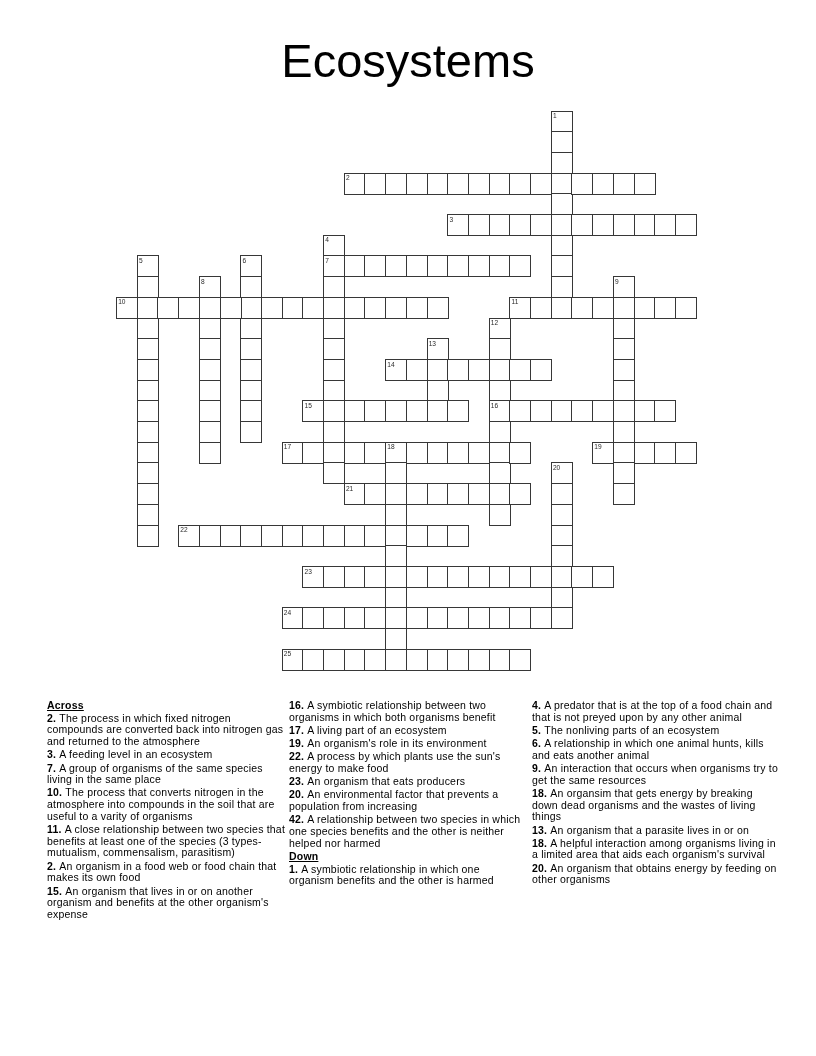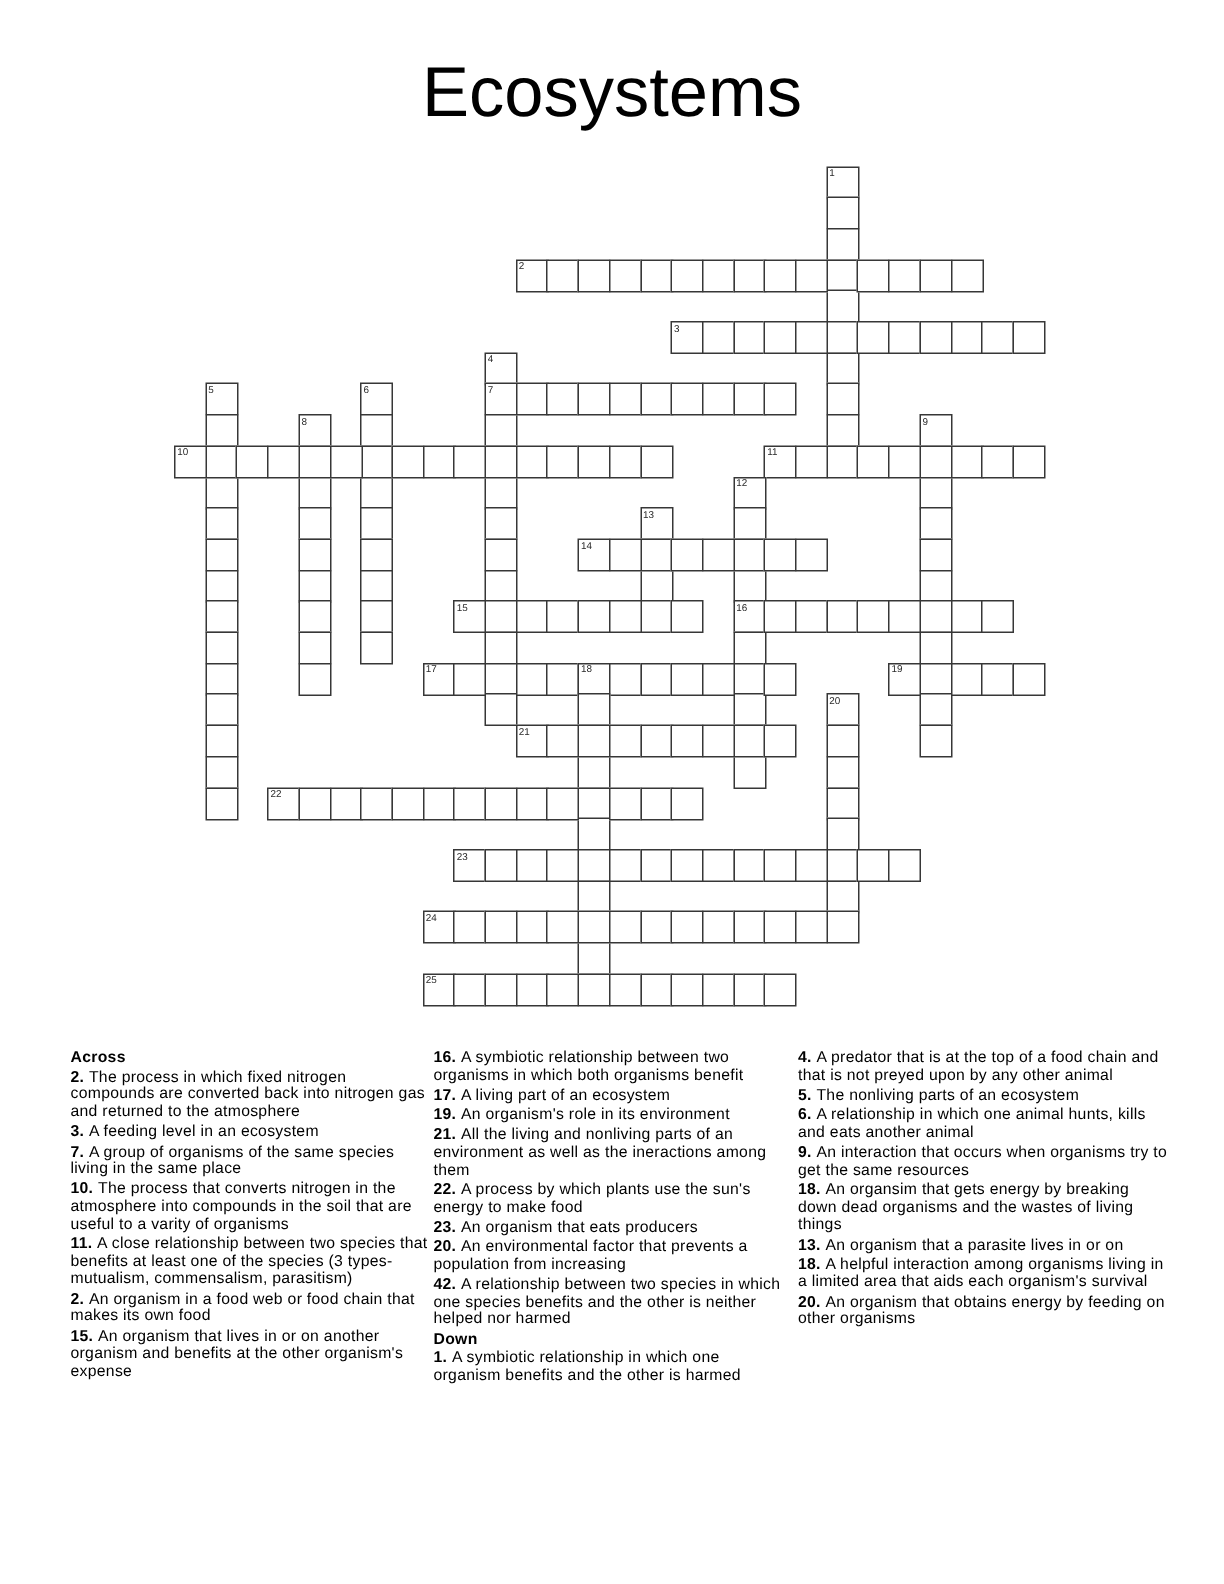--- a/index.html
+++ b/index.html
@@ -36,21 +36,21 @@
     line-height:7px;
     color:#2a2a2a;
   }
   .clues { position:absolute; top:700px; left:0; width:816px; }
   .clue-col { position:absolute; top:0; }
   .clue-col.c1 { left:47px;  width:240px; }
   .clue-col.c2 { left:289px; width:236px; }
   .clue-col.c3 { left:532px; width:248px; }
   .clue-header {
     font-size:10.5px; line-height:11.7px;
-    font-weight:700; 
+    font-weight:700; text-decoration:underline;
     margin:0 0 1px 0; color:#000;
     letter-spacing:0.2px;
   }
   .clue {
     font-size:10.5px; line-height:11.7px;
     margin:0 0 1.5px 0; color:#000;
     letter-spacing:0.2px;
   }
   .clue b { font-weight:700; }
 </style>
@@ -335,21 +335,20 @@
         <p class="clue"><b>7. </b>A group of organisms of the same species living in the same place</p>
         <p class="clue"><b>10. </b>The process that converts nitrogen in the atmosphere into compounds in the soil that are useful to a varity of organisms</p>
         <p class="clue"><b>11. </b>A close relationship between two species that benefits at least one of the species (3 types-mutualism, commensalism, parasitism)</p>
         <p class="clue"><b>2. </b>An organism in a food web or food chain that makes its own food</p>
         <p class="clue"><b>15. </b>An organism that lives in or on another organism and benefits at the other organism's expense</p>
       </div>
     <div class="clue-col c2">
         <p class="clue"><b>16. </b>A symbiotic relationship between two organisms in which both organisms benefit</p>
         <p class="clue"><b>17. </b>A living part of an ecosystem</p>
         <p class="clue"><b>19. </b>An organism's role in its environment</p>
-        <p class="clue"><b>21. </b>All the living and nonliving parts of an environment as well as the ineractions among them</p>
         <p class="clue"><b>22. </b>A process by which plants use the sun's energy to make food</p>
         <p class="clue"><b>23. </b>An organism that eats producers</p>
         <p class="clue"><b>20. </b>An environmental factor that prevents a population from increasing</p>
         <p class="clue"><b>42. </b>A relationship between two species in which one species benefits and the other is neither helped nor harmed</p>
         <div class="clue-header">Down</div>
         <p class="clue"><b>1. </b>A symbiotic relationship in which one organism benefits and the other is harmed</p>
       </div>
     <div class="clue-col c3">
         <p class="clue"><b>4. </b>A predator that is at the top of a food chain and that is not preyed upon by any other animal</p>
         <p class="clue"><b>5. </b>The nonliving parts of an ecosystem</p>

